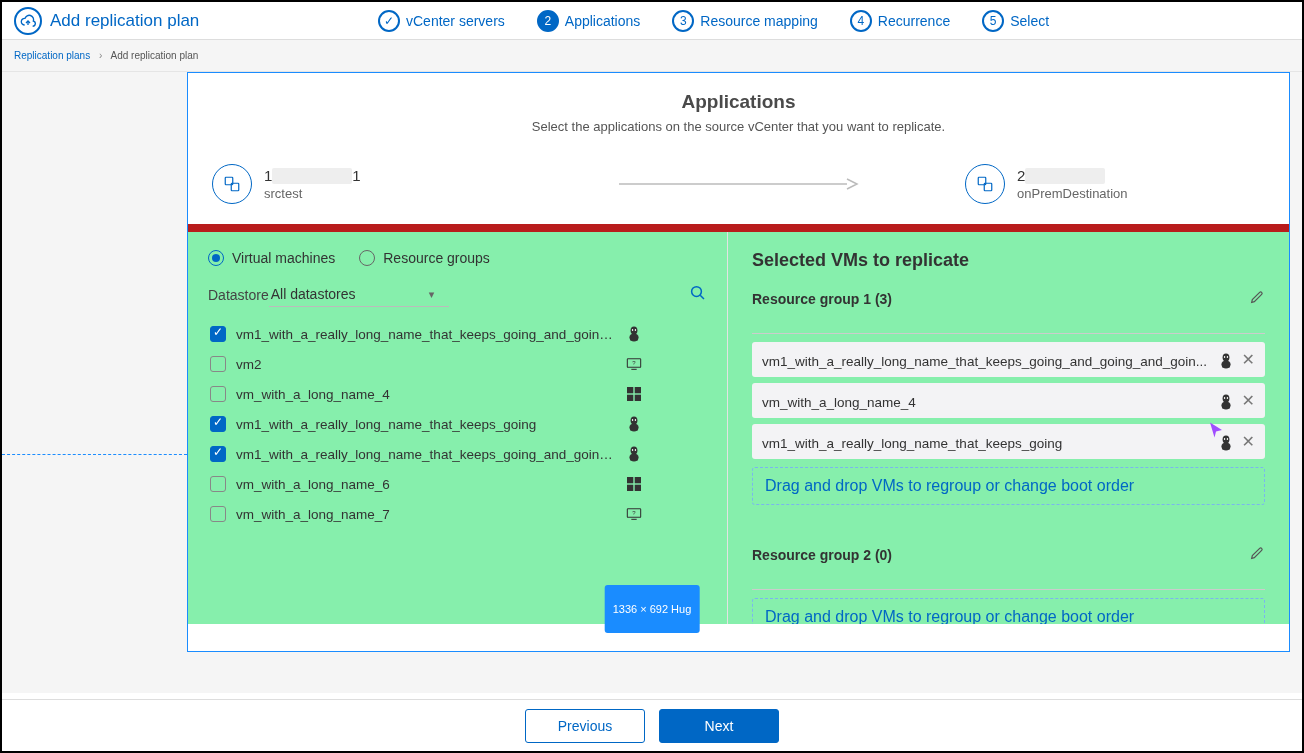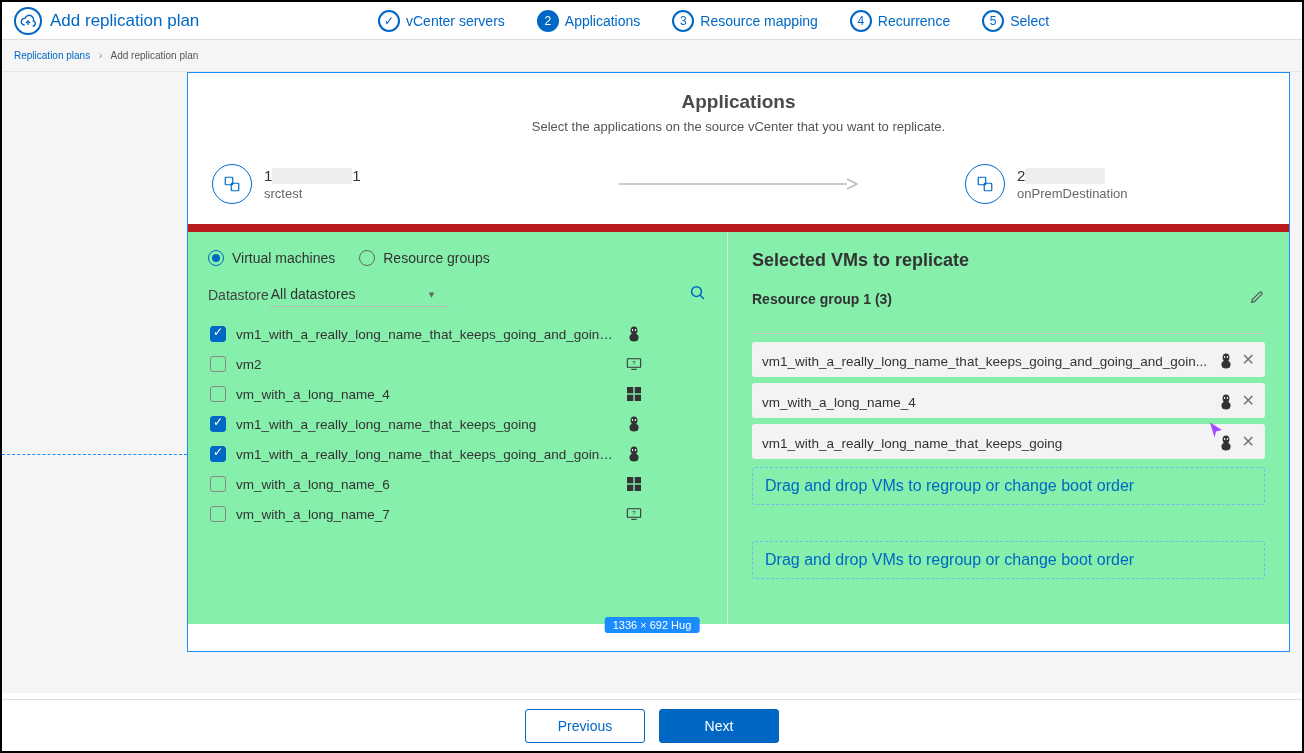--- a/index.html
+++ b/index.html
@@ -78,21 +78,21 @@
 .dropzone { border: 1.5px dashed #7ab5ee; color: #0067c5; padding: 9px 12px; border-radius: 3px; font-size: 16px; margin: 8px 0 36px; }
 .pointer-hint { position:absolute; right: 64px; top: 348px; color:#a04dff; font-size:18px; }
 
 
 .footer { position: absolute; bottom: 0; left: 0; right: 0; height: 52px; background: #fff; border-top: 1px solid #ddd; display: flex; align-items: center; justify-content: center; gap: 14px; }
 .btn { min-width: 120px; padding: 8px 20px; font-size: 14px; border-radius: 3px; cursor: pointer; }
 .btn-outline { background: #fff; border: 1px solid #0067c5; color: #0067c5; }
 .btn-primary { background: #0067c5; border: 1px solid #0067c5; color: #fff; }
 
 
-.size-pill { position: absolute; left: 50%; transform: translateX(-50%); bottom: 60px; background: #1a8cff; color: #fff; font-size: 11px; padding: 2px 8px; border-radius: 3px; }
+.size-pill { position: absolute; left: 50%; transform: translateX(-50%); bottom: 60px; background: #1a8cff; color: #fff; font-size: 11px; padding: 18px 8px; border-radius: 3px; }
 
 
 .guide-v { position:absolute; top:0; bottom:56px; left:737px; border-left:1px dashed #1a8cff; pointer-events:none; }
 .guide-h { position:absolute; left:0; width:185px; top:382px; border-top:1px dashed #1a8cff; pointer-events:none; }
 </style>
 </head>
 <body>
 
 <div class="header">
   <div class="header-title">
@@ -346,20 +346,26 @@
                   <ellipse cx="9.5" cy="7" rx="1.2" ry="1.6" fill="#fff"></ellipse>
                   <ellipse cx="14.5" cy="7" rx="1.2" ry="1.6" fill="#fff"></ellipse>
                   <ellipse cx="12" cy="20" rx="8" ry="7"></ellipse>
                   <path d="M6 26 Q4 24 6 22 L8 24 Z"></path>
                   <path d="M18 26 Q20 24 18 22 L16 24 Z"></path>
                 </svg>
               </span>
               <span class="rm">✕</span>
             </div>
             <div class="dropzone">Drag and drop VMs to regroup or change boot order</div>
+            <div class="rg-head">
+              <span class="rg-title">Resource group 2 (0)</span>
+              <span class="edit"><svg width="16" height="16" viewBox="0 0 24 24" fill="none" stroke="currentColor" stroke-width="1.8">
+                  <path d="M4 20 L8 19 L19 8 A2 2 0 0 0 16 5 L5 16 Z"></path>
+                </svg></span>
+            </div>
             <div class="dropzone">Drag and drop VMs to regroup or change boot order</div>
           </div>
       </div>
     </div>
 
     <span class="pointer-hint">
       <svg width="18" height="18" viewBox="0 0 24 24" fill="currentColor">
           <path d="M4 2 L20 12 L12 14 L10 22 Z"></path>
         </svg>
     </span>

